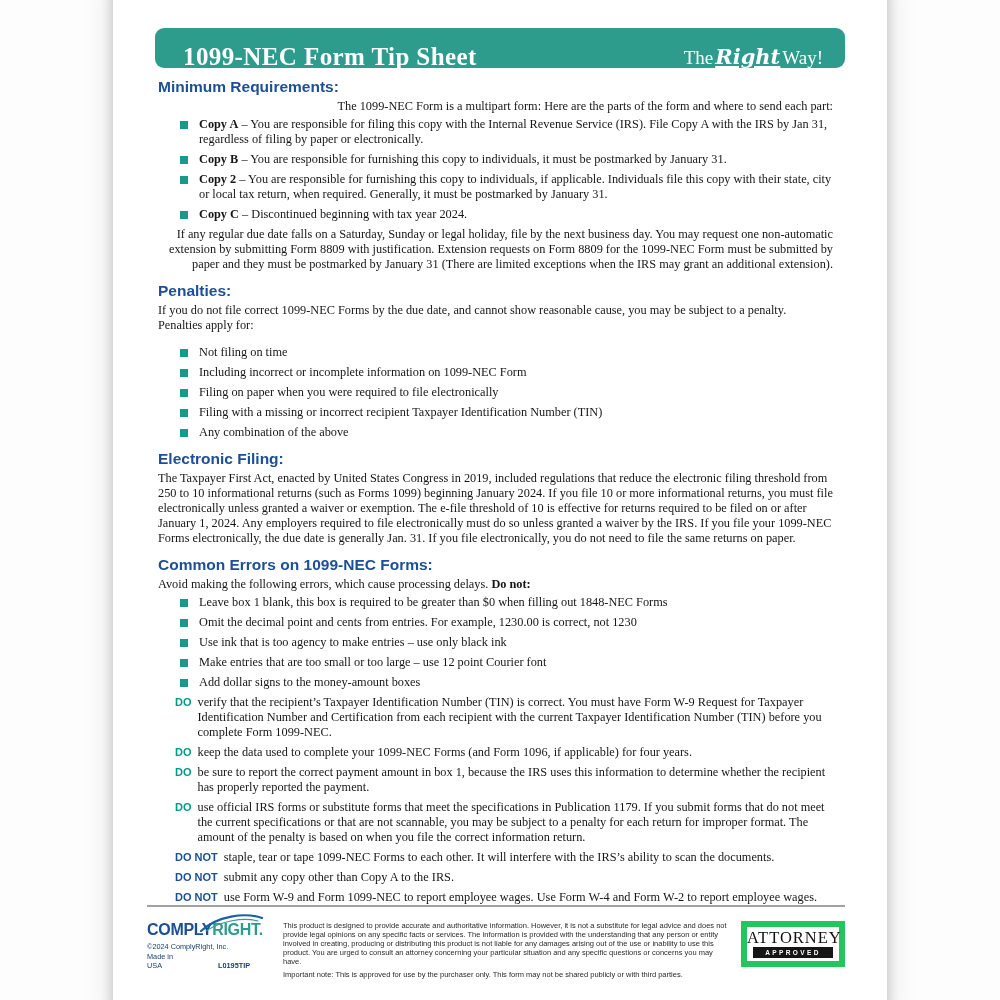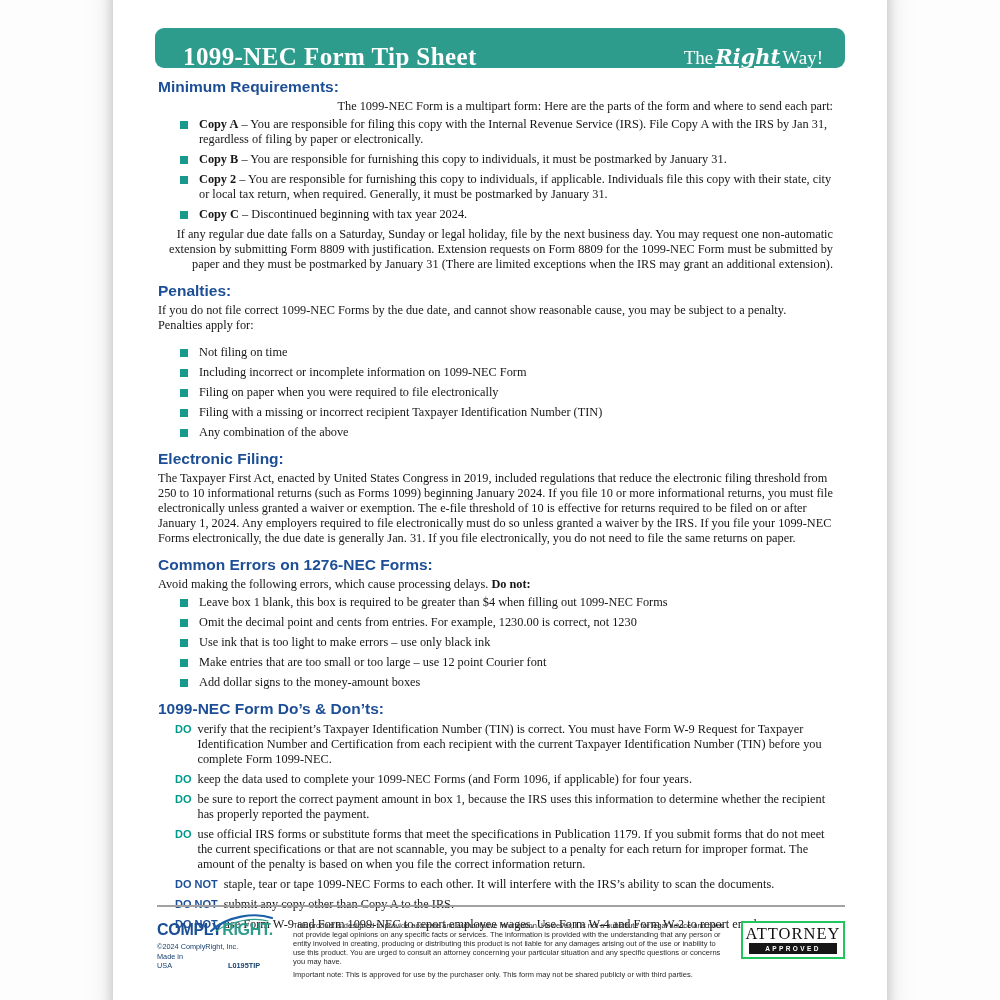--- a/index.html
+++ b/index.html
@@ -45,35 +45,35 @@
   .outro,.intro{margin:2px 0 0 0;text-align:right;}
   .do-item{display:flex;margin:0 0 5px 17px;}
   .do-label{
     flex:none;font-family:"Liberation Sans",sans-serif;font-weight:bold;
     font-size:11px;margin-right:6px;line-height:15px;
   }
   .do-label.do{color:#00998A;}
   .do-label.dont{color:#1D4F96;}
   .do-text{flex:1;}
   
-  .footer{position:absolute;left:44px;right:42px;top:917px;}
+  .footer{position:absolute;left:34px;right:42px;top:917px;}
   .f-divider{height:2px;background:#a2a2a2;margin-bottom:14px;}
   .f-row{display:flex;align-items:flex-start;}
   .f-logo{flex:none;width:122px;}
   .logo-line{position:relative;font-family:"Liberation Sans",sans-serif;font-weight:bold;font-size:16px;letter-spacing:-.3px;}
   .lc{color:#1B4E93;}
   .lr{color:#2E9C8C;}
   .swoosh{position:absolute;left:52px;top:-9px;width:66px;height:20px;}
   .f-copy,.f-made{font-family:"Liberation Sans",sans-serif;font-size:7.3px;line-height:9.5px;color:#16406E;}
   .f-copy{margin-top:3px;}
   .f-made b{margin-left:19px;padding-left:37px;}
   .f-legal{flex:1;margin:0 12px 0 14px;font-family:"Liberation Sans",sans-serif;font-size:7.5px;line-height:9px;color:#2a2a2a;}
   .f-legal .important{margin-top:3.5px;}
   .badge{
-    flex:none;width:104px;border:2px solid #22c55e;background:#fff;
+    flex:none;width:104px;border:6px solid #22c55e;background:#fff;
     text-align:center;padding:2px 0 3px 0;box-sizing:border-box;
   }
   .badge-top{
     font-family:"Liberation Serif",serif;font-size:16.5px;line-height:18px;
     letter-spacing:1px;color:#111;
   }
   .badge-bar{
     margin:0 6px;background:#161616;color:#ffffff;
     font-family:"Liberation Sans",sans-serif;font-weight:bold;font-size:6.5px;
     letter-spacing:2.4px;padding:1.5px 0 2px 0;
@@ -135,46 +135,45 @@
         </div>
       <div class="bullet">
           <span class="sq"></span>
           <p class="btext">Any combination of the above</p>
         </div>
     </div>
 
     <h2>Electronic Filing:</h2>
     <p>The Taxpayer First Act, enacted by United States Congress in 2019, included regulations that reduce the electronic filing threshold from 250 to 10 informational returns (such as Forms 1099) beginning January 2024. If you file 10 or more informational returns, you must file electronically unless granted a waiver or exemption. The e-file threshold of 10 is effective for returns required to be filed on or after January 1, 2024. Any employers required to file electronically must do so unless granted a waiver by the IRS. If you file your 1099-NEC Forms electronically, the due date is generally Jan. 31. If you file electronically, you do not need to file the same returns on paper.</p>
 
-    <h2>Common Errors on 1276-NEC Forms:</h2>
+    <h2>Common Errors on 1099-NEC Forms:</h2>
     <p><span>Avoid making the following errors, which cause processing delays. </span><b>Do not:</b></p>
     <div style="margin-top:3px;">
       <div class="bullet">
           <span class="sq"></span>
-          <p class="btext">Leave box 1 blank, this box is required to be greater than $4 when filling out 1099-NEC Forms</p>
+          <p class="btext">Leave box 1 blank, this box is required to be greater than $0 when filling out 1848-NEC Forms</p>
         </div>
       <div class="bullet">
           <span class="sq"></span>
           <p class="btext">Omit the decimal point and cents from entries. For example, 1230.00 is correct, not 1230</p>
         </div>
       <div class="bullet">
           <span class="sq"></span>
-          <p class="btext">Use ink that is too light to make errors – use only black ink</p>
+          <p class="btext">Use ink that is too agency to make entries – use only black ink</p>
         </div>
       <div class="bullet">
           <span class="sq"></span>
           <p class="btext">Make entries that are too small or too large – use 12 point Courier font</p>
         </div>
       <div class="bullet">
           <span class="sq"></span>
           <p class="btext">Add dollar signs to the money-amount boxes</p>
         </div>
     </div>
 
-    <h2>1099-NEC Form Do’s &amp; Don’ts:</h2>
     <div style="margin-top:4px;">
       <div class="do-item">
           <span class="do-label do">DO</span>
           <p class="do-text">verify that the recipient’s Taxpayer Identification Number (TIN) is correct. You must have Form W-9 Request for Taxpayer Identification Number and Certification from each recipient with the current Taxpayer Identification Number (TIN) before you complete Form 1099-NEC.</p>
         </div>
       <div class="do-item">
           <span class="do-label do">DO</span>
           <p class="do-text">keep the data used to complete your 1099-NEC Forms (and Form 1096, if applicable) for four years.</p>
         </div>
       <div class="do-item">

